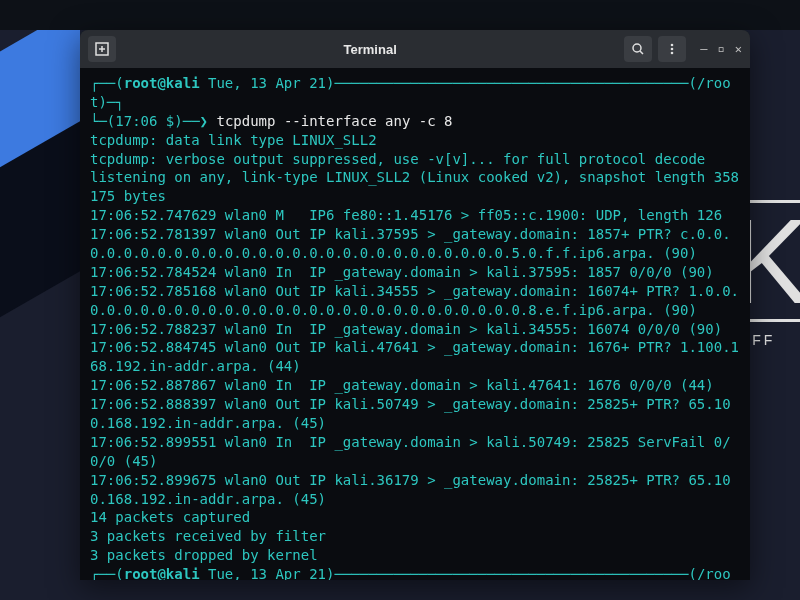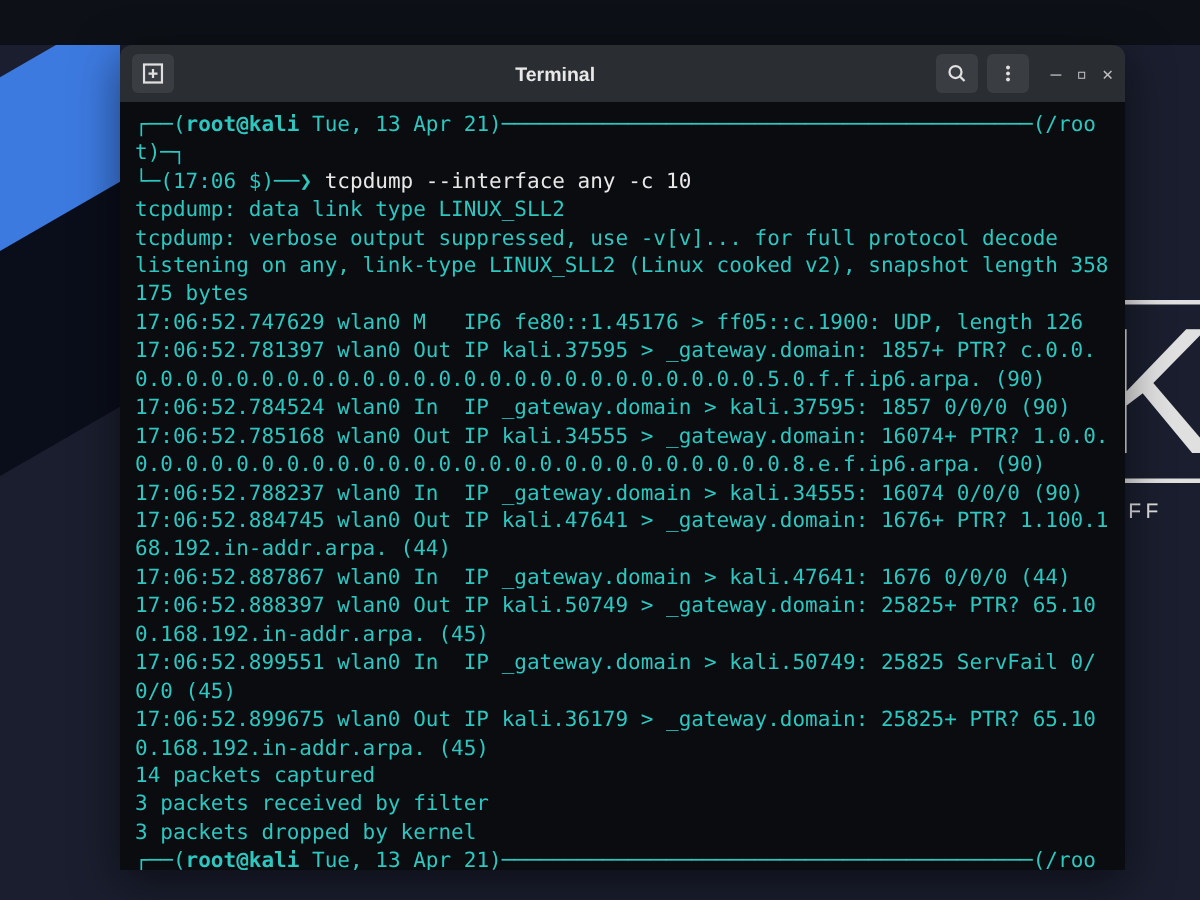--- a/index.html
+++ b/index.html
@@ -205,21 +205,21 @@
       </div>
       <div class="window-controls">
         <span class="window-ctrl">–</span>
         <span class="window-ctrl">▫</span>
         <span class="window-ctrl">✕</span>
       </div>
     </div>
   </div>
 
   <div class="terminal-content"><span class="prompt-line">┌──(<span class="user-host">root@kali</span> <span>Tue, 13 Apr 21</span>)──────────────────────────────────────────(<span>/root</span>)─┐
-└─(<span>17:06 $</span>)──❯ <span class="cmd-text">tcpdump --interface any -c 10</span></span>
+└─(<span>17:06 $</span>)──❯ <span class="cmd-text">tcpdump --interface any -c 8</span></span>
 <span class="output-line">tcpdump: data link type LINUX_SLL2</span>
 <span class="output-line">tcpdump: verbose output suppressed, use -v[v]... for full protocol decode</span>
 <span class="output-line">listening on any, link-type LINUX_SLL2 (Linux cooked v2), snapshot length 358175 bytes</span>
 <span class="output-line">17:06:52.747629 wlan0 M   IP6 fe80::1.45176 &gt; ff05::c.1900: UDP, length 126</span>
 <span class="output-line">17:06:52.781397 wlan0 Out IP kali.37595 &gt; _gateway.domain: 1857+ PTR? c.0.0.0.0.0.0.0.0.0.0.0.0.0.0.0.0.0.0.0.0.0.0.0.0.0.0.0.5.0.f.f.ip6.arpa. (90)</span>
 <span class="output-line">17:06:52.784524 wlan0 In  IP _gateway.domain &gt; kali.37595: 1857 0/0/0 (90)</span>
 <span class="output-line">17:06:52.785168 wlan0 Out IP kali.34555 &gt; _gateway.domain: 16074+ PTR? 1.0.0.0.0.0.0.0.0.0.0.0.0.0.0.0.0.0.0.0.0.0.0.0.0.0.0.0.0.8.e.f.ip6.arpa. (90)</span>
 <span class="output-line">17:06:52.788237 wlan0 In  IP _gateway.domain &gt; kali.34555: 16074 0/0/0 (90)</span>
 <span class="output-line">17:06:52.884745 wlan0 Out IP kali.47641 &gt; _gateway.domain: 1676+ PTR? 1.100.168.192.in-addr.arpa. (44)</span>
 <span class="output-line">17:06:52.887867 wlan0 In  IP _gateway.domain &gt; kali.47641: 1676 0/0/0 (44)</span>

